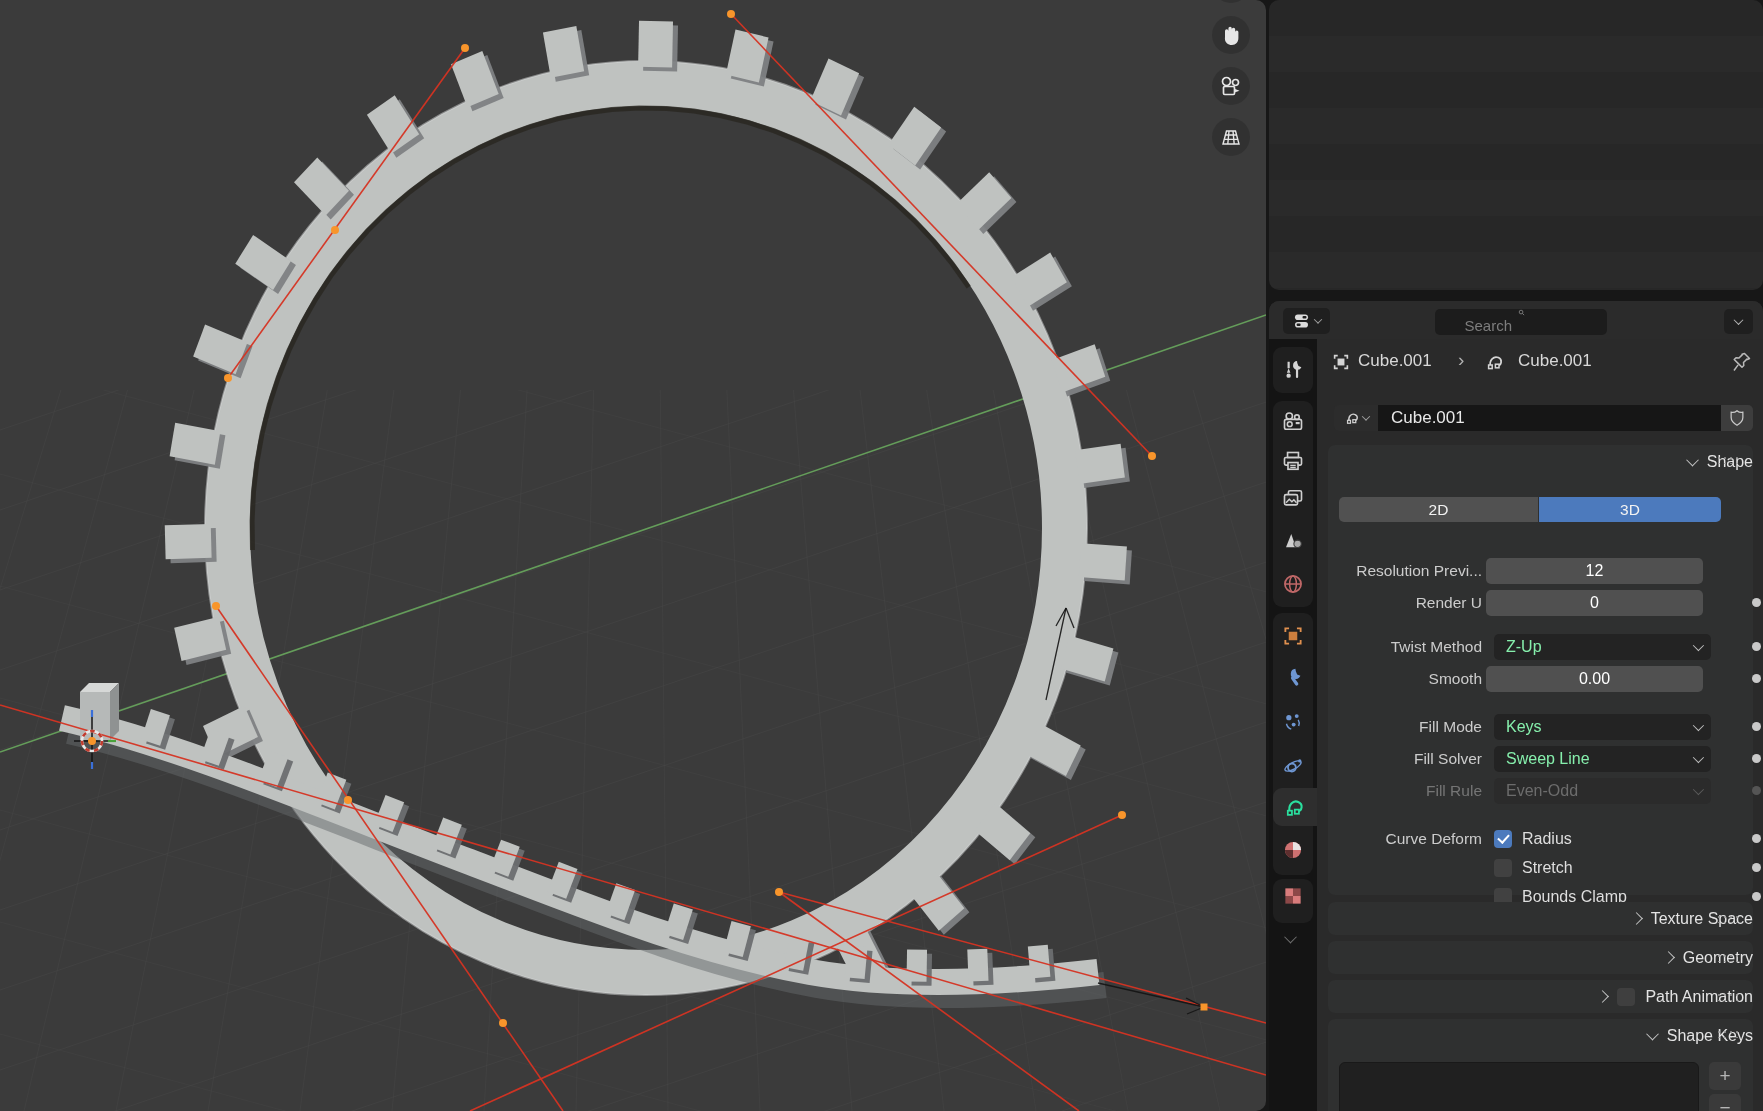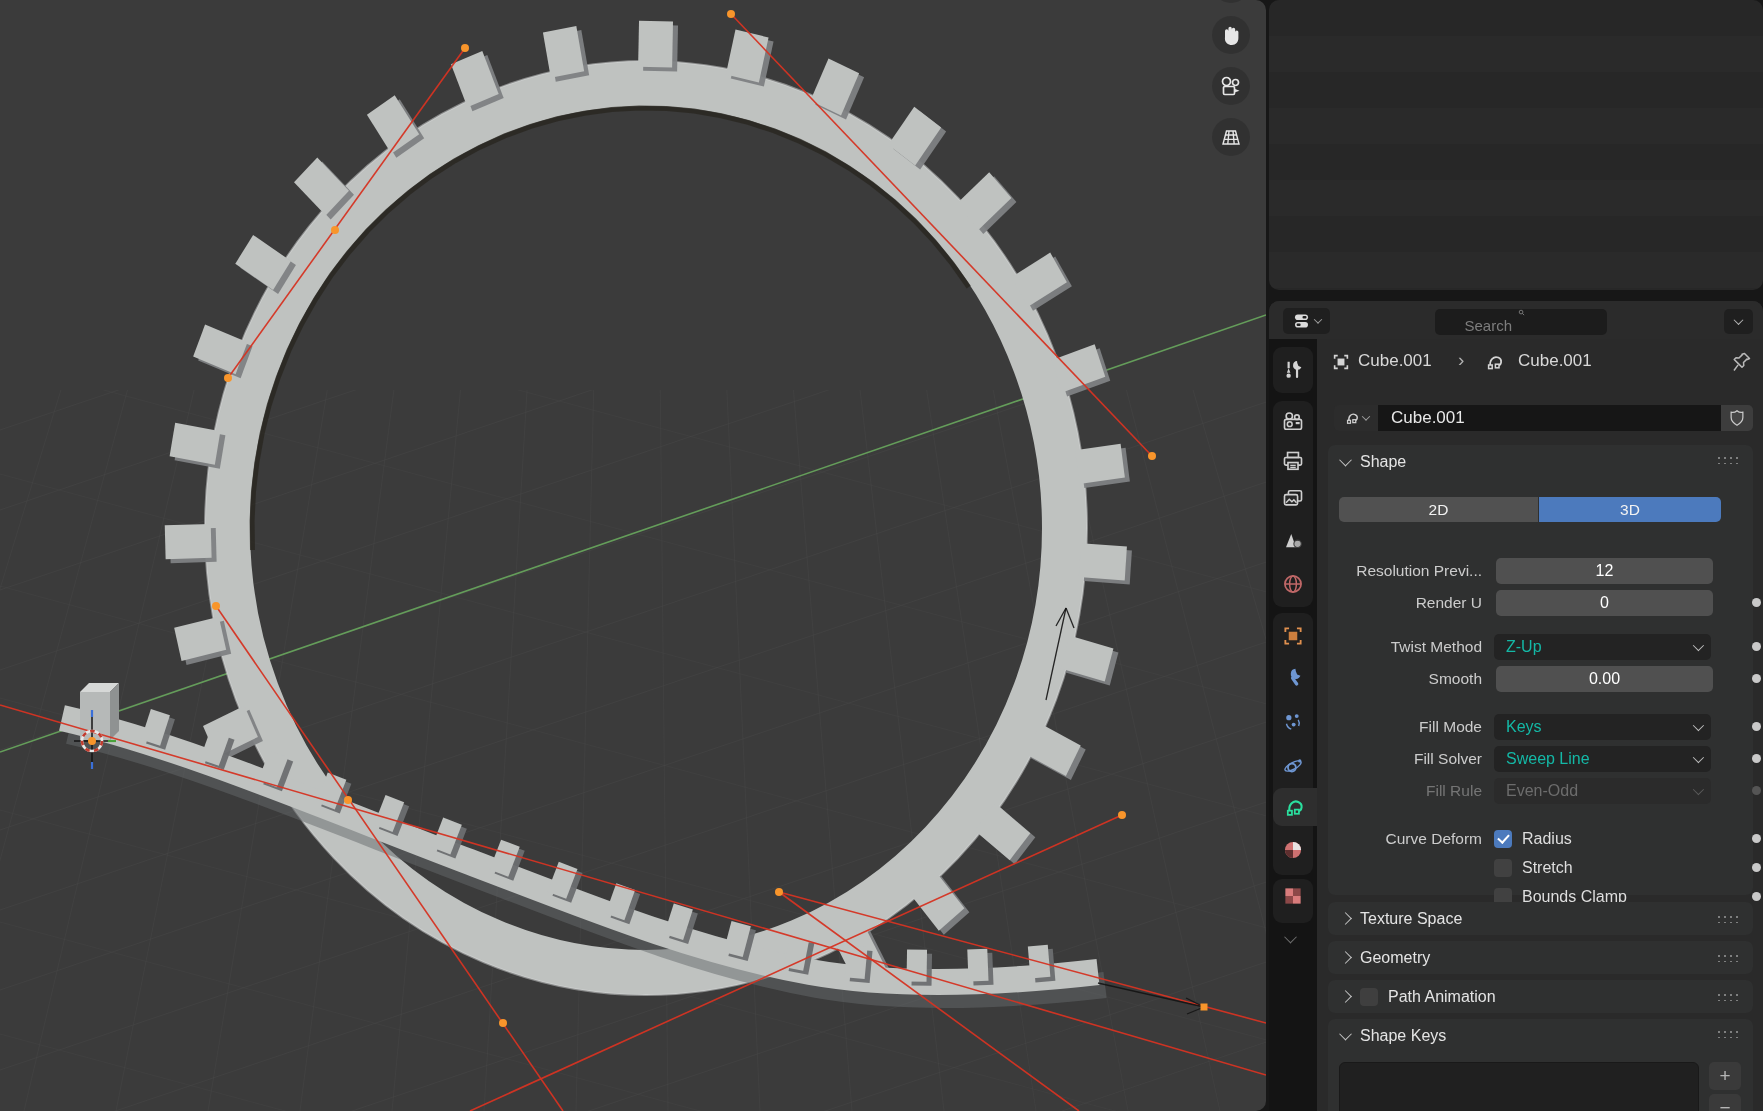--- a/index.html
+++ b/index.html
@@ -18,34 +18,34 @@
   #search{left:166px;top:8px;width:172px;height:26px;background:#1c1c1c;border-radius:5px;display:flex;align-items:center;padding:0 8px;box-sizing:border-box;flex-direction:column;}
   #search input{background:transparent;border:none;outline:none;color:#bfbfbf;font-size:15px;width:120px;margin-left:7px;font-family:inherit;}
   #search input::placeholder{color:#7d7d7d;}
   
   #tabcol{left:0;top:38px;width:48px;height:772px;background:#141414;}
   .pill{left:4px;width:40px;background:#1f1f1f;border-radius:9px;}
   .tab{left:4px;width:40px;height:38px;display:flex;align-items:center;justify-content:center;cursor:pointer;}
   .tab.active{background:#2e2e2e;border-radius:9px 0 0 9px;width:44px;}
   
   .block{left:59px;width:425px;background:#2f3030;border-radius:7px;}
-  .phead{display:flex;align-items:center;height:33px;padding-left:13px;color:#e4e4e4;font-size:16px;}
+  .phead{display:flex;align-items:center;height:33px;padding-left:13px;color:#e4e4e4;font-size:16px;justify-content:flex-end;}
   .chev{width:8px;height:8px;border-right:1.8px solid #c4c4c4;border-bottom:1.8px solid #c4c4c4;display:inline-block;flex:none;}
   .chev.down{transform:rotate(45deg) translate(-1px,-1px);}
   .chev.right{transform:rotate(-45deg);}
   .grip{position:absolute;right:13px;top:10px;width:24px;height:9px;opacity:.75;
         background-image:radial-gradient(circle,#9a9a9a 1.1px,transparent 1.3px);
         background-size:6px 6px;cursor:grab;}
   .row{position:absolute;height:26px;display:flex;align-items:center;margin-top:24px;}
   .rlabel{position:absolute;width:146px;left:8px;text-align:right;color:#cccccc;font-size:15.5px;}
   .rlabel.dis{color:#757575;}
-  .numfield{position:absolute;left:168px;width:217px;height:26px;background:#505050;border-radius:5px;
+  .numfield{position:absolute;left:158px;width:217px;height:26px;background:#505050;border-radius:5px;
             color:#fff;font-size:16px;display:flex;align-items:center;justify-content:center;cursor:ew-resize;}
   .drop{position:absolute;left:166px;width:217px;height:26px;background:#232323;border-radius:5px;
-        color:#14b8a6;font-size:16px;display:flex;align-items:center;padding-left:12px;box-sizing:border-box;cursor:pointer;}
+        color:#86efac;font-size:16px;display:flex;align-items:center;padding-left:12px;box-sizing:border-box;cursor:pointer;}
   .drop .dchev{position:absolute;right:10px;width:7px;height:7px;border-right:1.7px solid #bdbdbd;border-bottom:1.7px solid #bdbdbd;transform:rotate(45deg) translate(0,-2px);}
   .drop.dis{background:#2b2b2b;color:#6c6c6c;cursor:default;}
   .drop.dis .dchev{border-color:#5a5a5a;}
   .dot{position:absolute;left:424px;width:9px;height:9px;border-radius:50%;background:#c9c9c9;cursor:pointer;}
   .dot.dis{background:#555;}
   .cb{position:absolute;left:166px;width:18px;height:18px;border-radius:4px;background:#414141;box-sizing:border-box;cursor:pointer;}
   .cb.checked{background:#4c7abd;}
   .cb.checked:after{content:"";position:absolute;left:5.5px;top:2px;width:5px;height:9px;border-right:2.2px solid #fff;border-bottom:2.2px solid #fff;transform:rotate(42deg);}
   .cblabel{position:absolute;left:194px;color:#dedede;font-size:16px;}
   .seg{position:absolute;top:0;height:25px;display:flex;align-items:center;justify-content:center;color:#f2f2f2;font-size:15.5px;cursor:pointer;}

